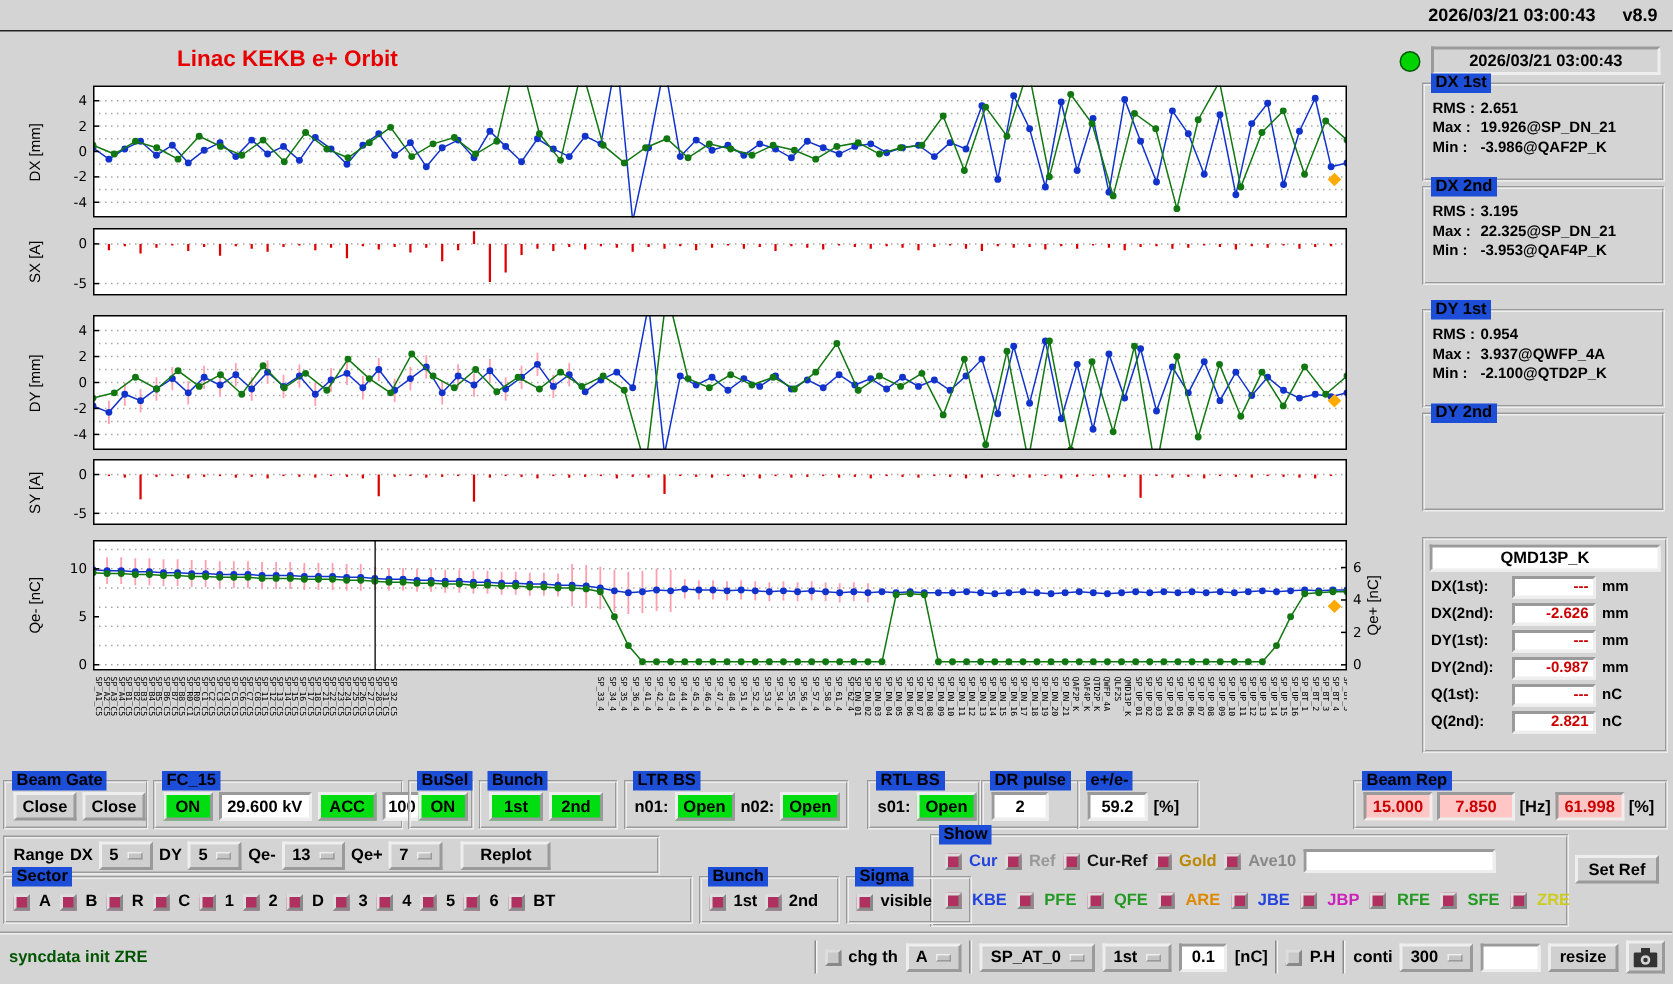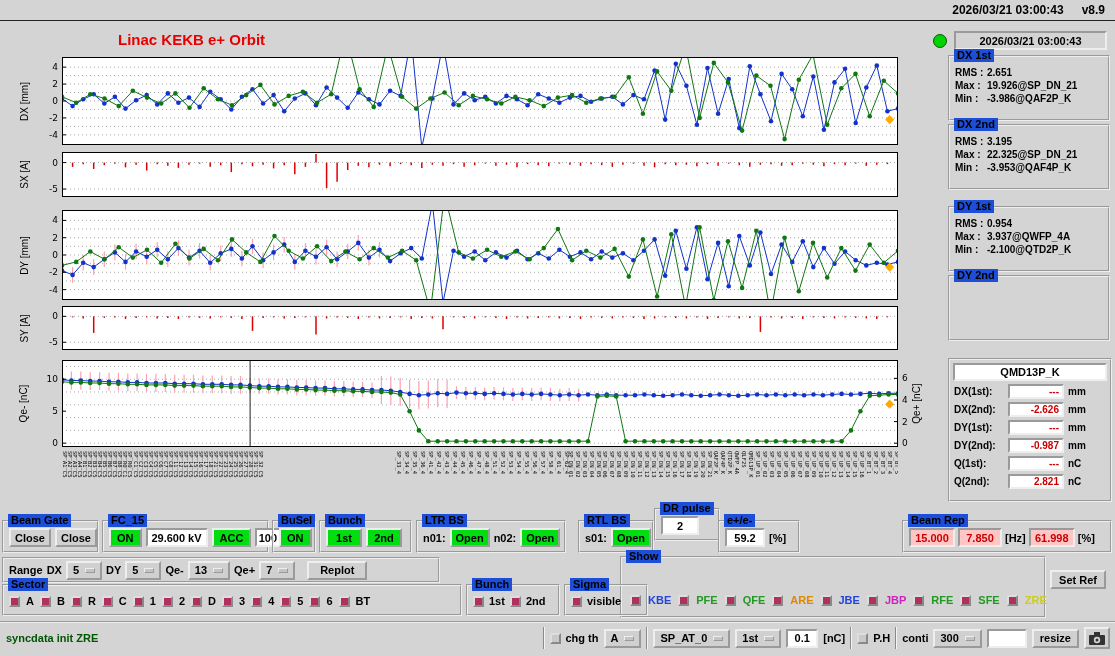--- a/index.html
+++ b/index.html
@@ -1153,38 +1153,38 @@
       <div class="btn green" style="width:40px;">Open</div>
     </div>
   </div>
   <div class="grp" style="left:578px; top:520px; width:76px; height:33px;">
     <span class="glabel">RTL BS</span>
     <div class="content">
       <span class="lbl">s01:</span>
       <div class="btn green" style="width:40px;">Open</div>
     </div>
   </div>
-  <div class="grp" style="left:654px; top:508px; width:66px; height:33px;">
+  <div class="grp" style="left:654px; top:520px; width:66px; height:33px;">
     <span class="glabel">DR pulse</span>
     <div class="content">
         <div class="field" style="width:38px;">2</div>
       </div>
   </div>
   <div class="grp" style="left:718px; top:520px; width:82px; height:33px;">
     <span class="glabel">e+/e-</span>
     <div class="content">
       <div class="field" style="width:40px;">59.2</div>
       <span class="lbl">[%]</span>
     </div>
   </div>
   <div class="grp" style="left:902px; top:520px; width:210px; height:33px;">
     <span class="glabel">Beam Rep</span>
     <div class="content" style="gap:3px;">
       <div class="field pink" style="width:46px;">15.000</div>
-      <div class="field pink" style="width:44px;">7.850</div>
+      <div class="field pink" style="width:52px;">7.850</div>
       <span class="lbl">[Hz]</span>
       <div class="field pink" style="width:46px;">61.998</div>
       <span class="lbl">[%]</span>
     </div>
   </div>
 
   <div class="grp" style="left:2px; top:557px; width:438px; height:26px;">
     <div class="content" style="padding-top:0;">
       <span class="lbl">Range</span>
       <span class="lbl">DX</span>
@@ -1206,20 +1206,33 @@
       <div class="opt">
           <span>7</span>
           <span class="ind"></span>
         </div>
       <div class="btn" style="width:60px; margin-left:8px;">Replot</div>
     </div>
   </div>
 
   <div class="grp" style="left:620px; top:556px; width:426px; height:62px;">
     <span class="glabel">Show</span>
+    <div class="showrow" style="top:8px;">
+      <span class="cb"></span>
+        <span class="clbl" style="color: rgb(34, 68, 221);">Cur</span>
+      <span class="cb"></span>
+        <span class="clbl" style="color: rgb(153, 153, 153);">Ref</span>
+      <span class="cb"></span>
+        <span class="clbl" style="color: rgb(17, 17, 17);">Cur-Ref</span>
+      <span class="cb"></span>
+        <span class="clbl" style="color: rgb(187, 136, 0);">Gold</span>
+      <span class="cb"></span>
+        <span class="clbl" style="color: rgb(136, 136, 136);">Ave10</span>
+      <div class="field" style="width:128px; height:16px;"></div>
+    </div>
     <div class="showrow" style="top:36px;gap:7px;">
       <span class="cb"></span>
         <span class="clbl" style="color: rgb(34, 68, 221);">KBE</span>
       <span class="cb"></span>
         <span class="clbl" style="color: rgb(34, 153, 34);">PFE</span>
       <span class="cb"></span>
         <span class="clbl" style="color: rgb(34, 153, 34);">QFE</span>
       <span class="cb"></span>
         <span class="clbl" style="color: rgb(221, 136, 0);">ARE</span>
       <span class="cb"></span>

